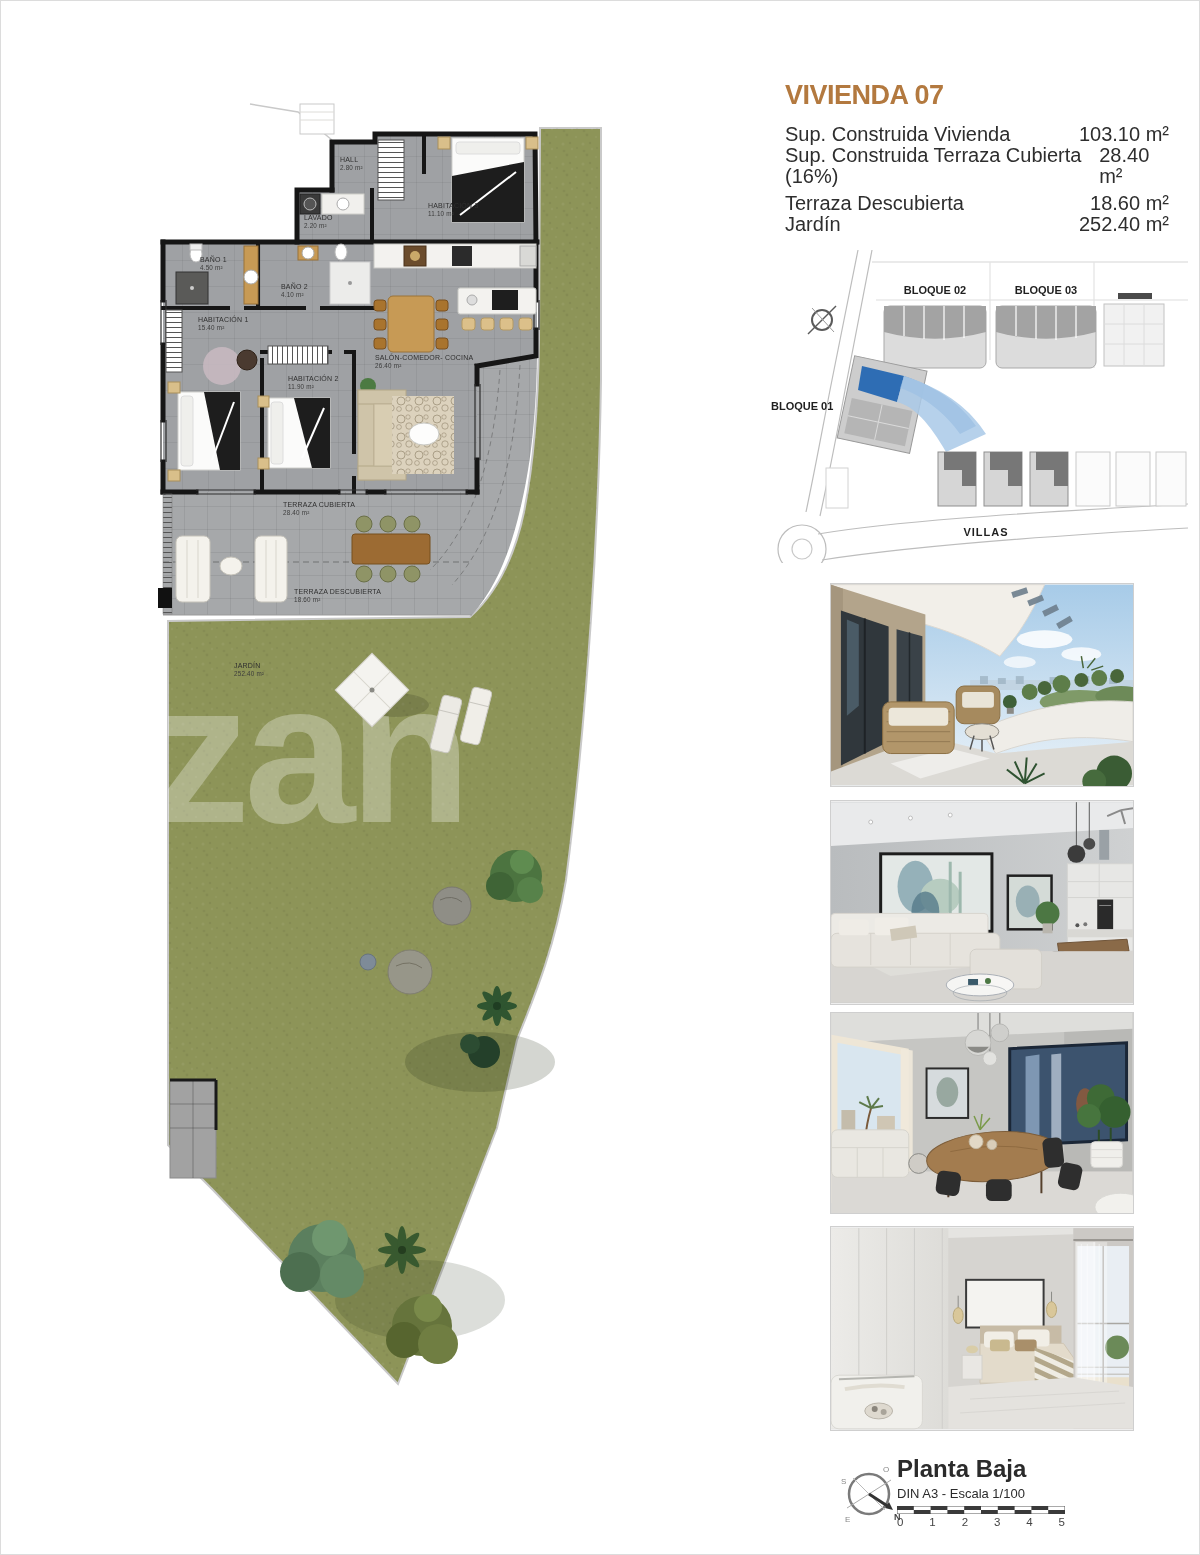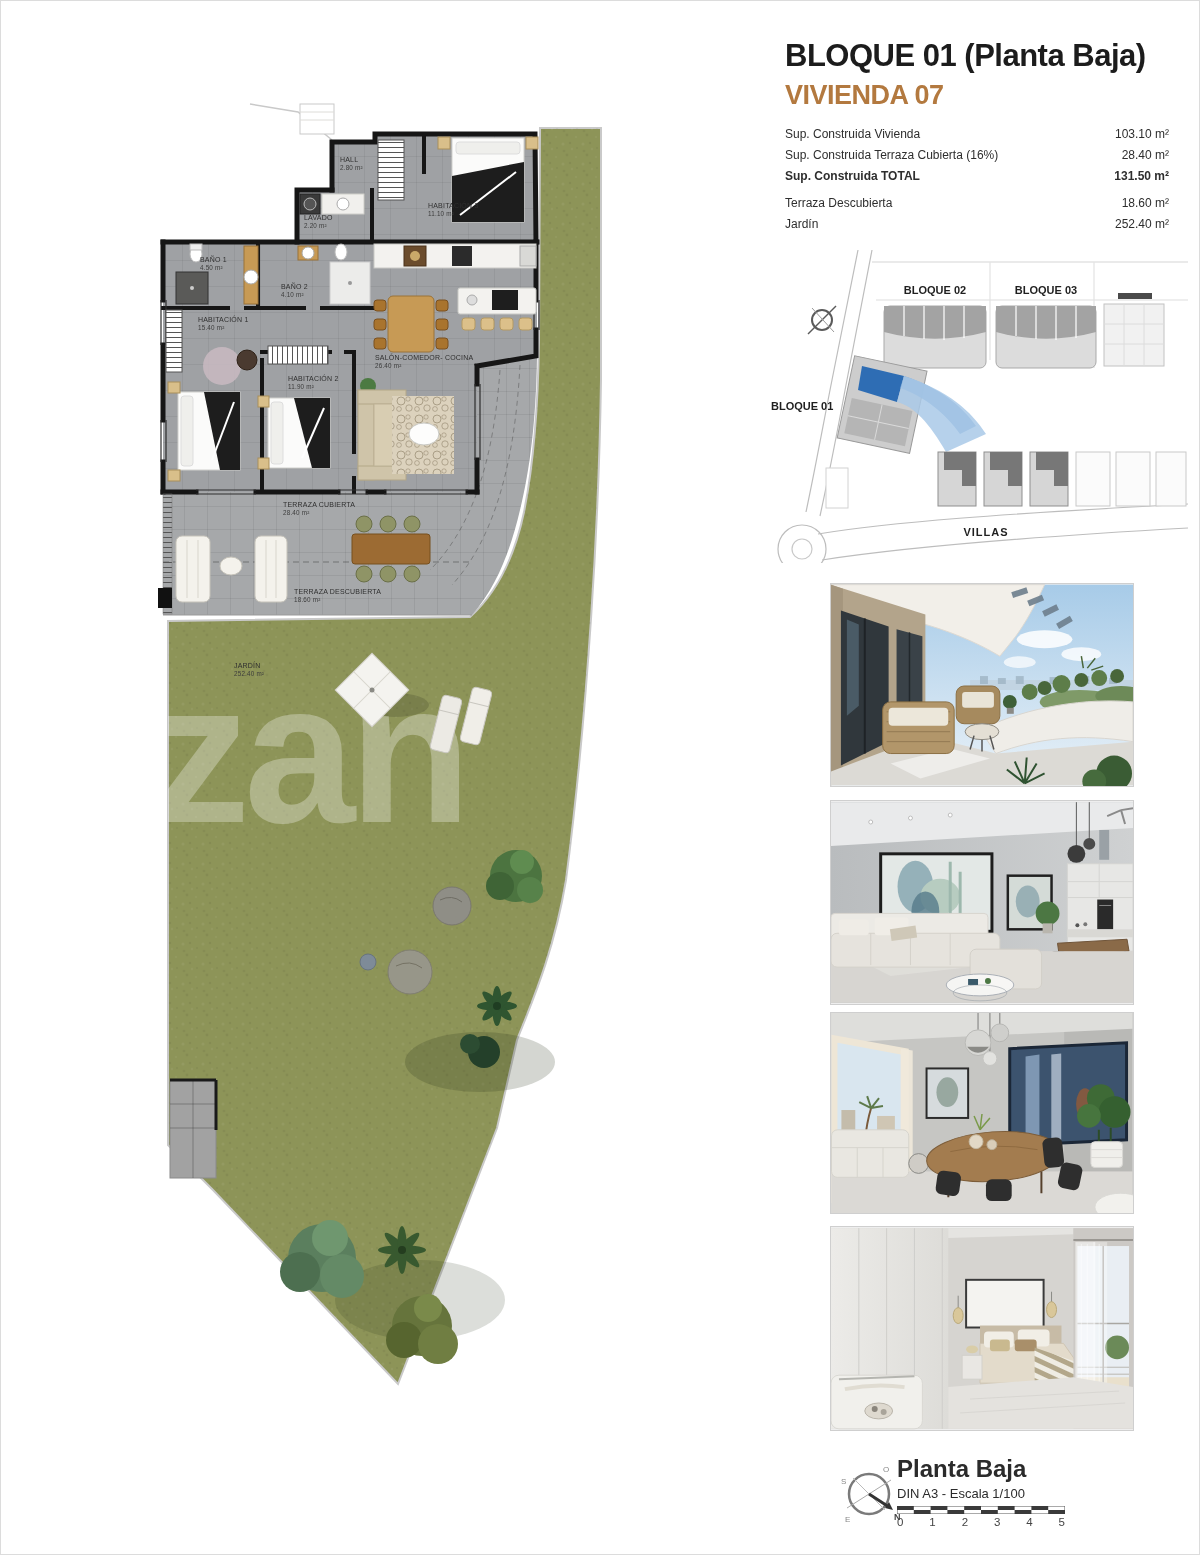--- a/index.html
+++ b/index.html
@@ -2,21 +2,21 @@
 <html><head>
 <meta charset="utf-8">
 <style>
   html,body{margin:0;padding:0;background:#888;}
   .page{position:relative;width:1200px;height:1555px;background:#fff;margin:0 auto;
         font-family:"Liberation Sans",sans-serif;overflow:hidden;
         box-shadow:inset 0 0 0 1px #dcdcdc;}
   .abs{position:absolute;}
   .title{font-size:31px;font-weight:700;color:#1c1c1c;letter-spacing:-0.5px;}
   .subtitle{font-size:27px;font-weight:700;letter-spacing:-0.5px;}
-  .stable{width:384px;font-size:12px;color:#2e2e2e;}
+  .stable{width:384px;font-size:20px;color:#2e2e2e;}
   .srow{display:flex;justify-content:space-between;line-height:21px;}
   .srow.gap{margin-top:6px;}
   .srow.bold{font-weight:700;}
   .photo{border:1px solid #cfcfcf;background:#eee;}
   .ftitle{font-size:24px;font-weight:700;color:#2b2b2b;}
   .fscale{font-size:13px;color:#2b2b2b;margin-top:3px;}
   .ticks{display:flex;justify-content:space-between;width:168px;font-size:11.5px;color:#444;margin-top:2px;}
   svg text{font-family:"Liberation Sans",sans-serif;}
   .rl{font-size:7px;fill:#2f2f2f;letter-spacing:.2px;}
   .rla{font-size:6.3px;fill:#3c3c3c;}
@@ -307,35 +307,30 @@
       <text x="281" y="289" class="rl"><tspan>BAÑO 2</tspan><tspan x="281" dy="8" class="rla">4.10 m²</tspan></text>
       <text x="198" y="322" class="rl"><tspan>HABITACIÓN 1</tspan><tspan x="198" dy="8" class="rla">15.40 m²</tspan></text>
       <text x="288" y="381" class="rl"><tspan>HABITACIÓN 2</tspan><tspan x="288" dy="8" class="rla">11.90 m²</tspan></text>
       <text x="375" y="360" class="rl"><tspan>SALÓN-COMEDOR- COCINA</tspan><tspan x="375" dy="8" class="rla">26.40 m²</tspan></text>
       <text x="283" y="507" class="rl"><tspan>TERRAZA CUBIERTA</tspan><tspan x="283" dy="8" class="rla">28.40 m²</tspan></text>
       <text x="294" y="594" class="rl"><tspan>TERRAZA DESCUBIERTA</tspan><tspan x="294" dy="8" class="rla">18.60 m²</tspan></text>
       <text x="234" y="668" class="rl"><tspan>JARDÍN</tspan><tspan x="234" dy="8" class="rla">252.40 m²</tspan></text>
     </g>
   </svg>
 
-  <div class="abs title" style="left:785px;top:38px;">BLOQUE 01  (Planta Baja)</div>
   <div class="abs subtitle" style="left:785px;top:80px;color:#b3793f;">VIVIENDA 07</div>
 
   <div class="abs stable" style="left:785px;top:124px;">
     <div class="srow">
         <span>Sup. Construida Vivienda</span>
         <span>103.10 m²</span>
       </div>
     <div class="srow">
         <span>Sup. Construida Terraza Cubierta (16%)</span>
         <span>28.40 m²</span>
-      </div>
-    <div class="srow bold">
-        <span>Sup. Construida TOTAL</span>
-        <span>131.50 m²</span>
       </div>
     <div class="srow gap">
         <span>Terraza Descubierta</span>
         <span>18.60 m²</span>
       </div>
     <div class="srow">
         <span>Jardín</span>
         <span>252.40 m²</span>
       </div>
   </div>

